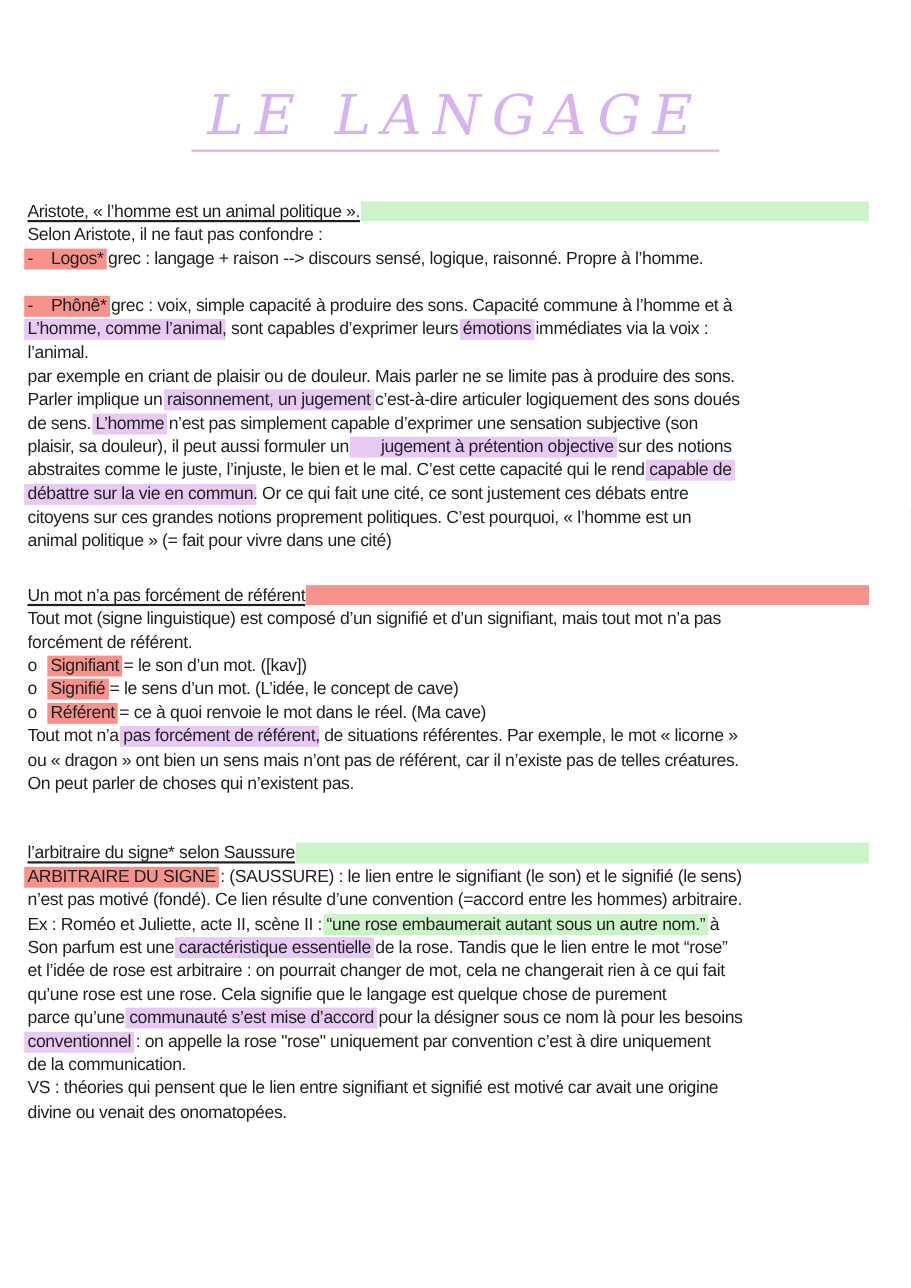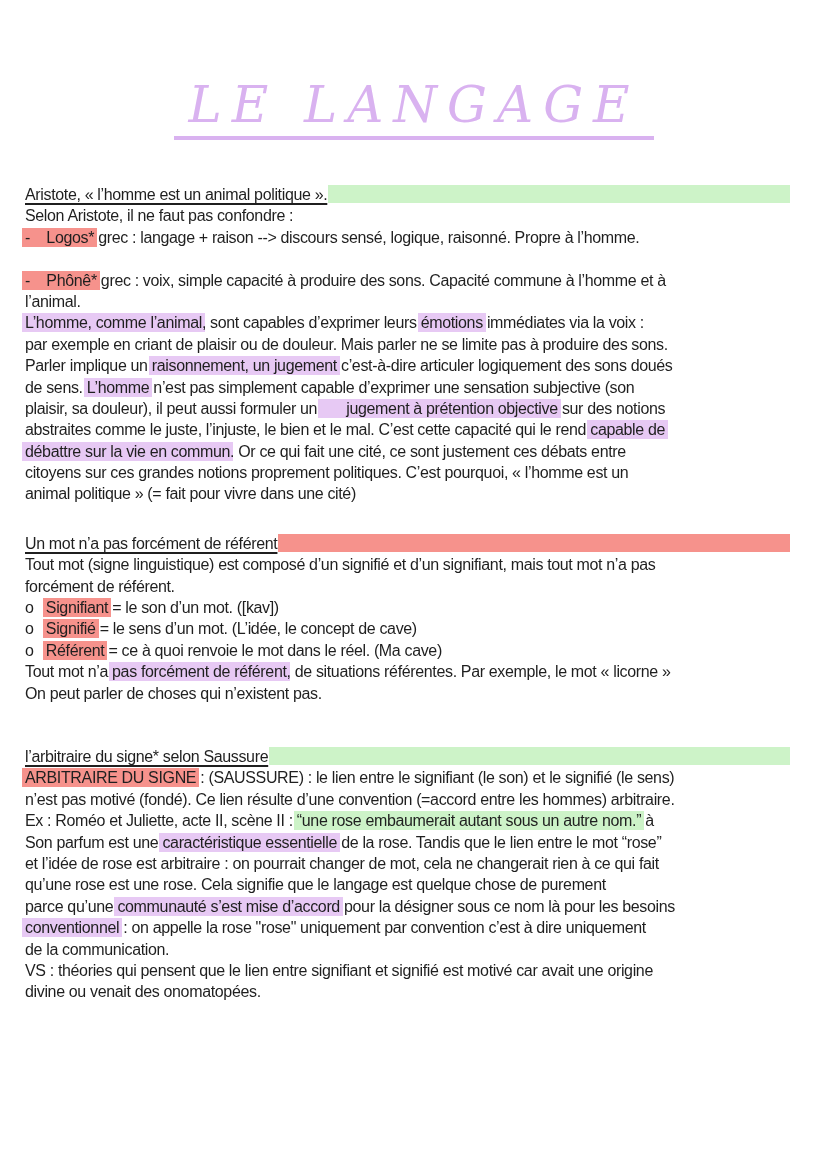--- a/index.html
+++ b/index.html
@@ -6,21 +6,21 @@
   .page{
     width:828px;height:1171px;background:#ffffff;margin:0 auto;
     font-family:"Liberation Sans",sans-serif;color:#1f1f1f;
     overflow:hidden;position:relative;box-sizing:border-box;
   }
   .title-wrap{text-align:center;padding-top:78px;}
   .title{
     display:inline-block;
     font-family:"DejaVu Serif",serif;font-style:italic;font-weight:400;
     font-size:50px;letter-spacing:10px;line-height:1.1;
-    padding:0 14px 3px 14px;border-bottom:4px solid #404040;text-align:center;
+    padding:0 14px 3px 14px;border-bottom:2px solid #404040;text-align:center;
   }
   #doc{margin:44px 38px 0 25px;font-size:16px;font-weight:400;
        letter-spacing:-0.35px;line-height:21.4px;}
   .section{margin:0;}
   #doc .section:nth-child(2){margin-top:28px;}
   #doc .section:nth-child(3){margin-top:42px;}
   .line{white-space:pre;height:21.4px;}
   .line.flex{display:flex;align-items:stretch;}
   .spacer{height:21.4px;}
   .u{text-decoration:underline;text-underline-offset:3px;text-decoration-thickness:1.5px;}
@@ -35,39 +35,40 @@
   <div class="title-wrap">
     <span class="title" style="color: rgb(217, 178, 240); border-bottom-color: rgb(217, 178, 240);">LE LANGAGE</span>
   </div>
   <div id="doc" style="color: rgb(31, 31, 31);">
       <div class="section">
         <div class="line flex"><span class="seg u">Aristote, « l’homme est un animal politique ».</span><span class="bar" style="background: rgb(205, 243, 200);"></span></div>
         <div class="line"><span class="seg">Selon Aristote, il ne faut pas confondre :</span></div>
         <div class="line"><span class="seg hl" style="background: rgb(246, 146, 140);">-    Logos*</span><span class="seg"> grec : langage + raison --&gt; discours sensé, logique, raisonné. Propre à l’homme.</span></div>
         <div class="spacer"></div>
         <div class="line"><span class="seg hl" style="background: rgb(246, 146, 140);">-    Phônê*</span><span class="seg"> grec : voix, simple capacité à produire des sons. Capacité commune à l’homme et à</span></div>
+        <div class="line"><span class="seg hl" style="background: rgb(231, 201, 244);">L’homme, comme l’animal</span><span class="seg">, sont capables d’exprimer leurs </span><span class="seg hl" style="background: rgb(231, 201, 244);">émotions</span><span class="seg"> immédiates via la voix :</span></div>
         <div class="line"><span class="seg">l’animal.</span></div>
-        <div class="line"><span class="seg hl" style="background: rgb(231, 201, 244);">L’homme, comme l’animal</span><span class="seg">, sont capables d’exprimer leurs </span><span class="seg hl" style="background: rgb(231, 201, 244);">émotions</span><span class="seg"> immédiates via la voix :</span></div>
         <div class="line"><span class="seg">par exemple en criant de plaisir ou de douleur. Mais parler ne se limite pas à produire des sons.</span></div>
         <div class="line"><span class="seg">Parler implique un </span><span class="seg hl" style="background: rgb(231, 201, 244);">raisonnement, un jugement</span><span class="seg"> c’est-à-dire articuler logiquement des sons doués</span></div>
         <div class="line"><span class="seg">de sens. </span><span class="seg hl" style="background: rgb(231, 201, 244);">L’homme</span><span class="seg"> n’est pas simplement capable d’exprimer une sensation subjective (son</span></div>
         <div class="line"><span class="seg">plaisir, sa douleur), il peut aussi formuler un </span><span class="seg hl" style="background: rgb(231, 201, 244); padding-left: 28px;">jugement à prétention objective</span><span class="seg"> sur des notions</span></div>
         <div class="line"><span class="seg">abstraites comme le juste, l’injuste, le bien et le mal. C’est cette capacité qui le rend </span><span class="seg hl" style="background: rgb(231, 201, 244);">capable de</span></div>
         <div class="line"><span class="seg hl" style="background: rgb(231, 201, 244);">débattre sur la vie en commun</span><span class="seg">. Or ce qui fait une cité, ce sont justement ces débats entre</span></div>
         <div class="line"><span class="seg">citoyens sur ces grandes notions proprement politiques. C’est pourquoi, « l’homme est un</span></div>
         <div class="line"><span class="seg">animal politique » (= fait pour vivre dans une cité)</span></div>
       </div>
       <div class="section">
         <div class="line flex"><span class="seg u">Un mot n’a pas forcément de référent</span><span class="bar" style="background: rgb(246, 146, 140);"></span></div>
         <div class="line"><span class="seg">Tout mot (signe linguistique) est composé d’un signifié et d’un signifiant, mais tout mot n’a pas</span></div>
         <div class="line"><span class="seg">forcément de référent.</span></div>
         <div class="line"><span class="seg">o   </span><span class="seg hl" style="background: rgb(246, 146, 140);">Signifiant</span><span class="seg"> = le son d’un mot. ([kav])</span></div>
         <div class="line"><span class="seg">o   </span><span class="seg hl" style="background: rgb(246, 146, 140);">Signifié</span><span class="seg"> = le sens d’un mot. (L’idée, le concept de cave)</span></div>
         <div class="line"><span class="seg">o   </span><span class="seg hl" style="background: rgb(246, 146, 140);">Référent</span><span class="seg"> = ce à quoi renvoie le mot dans le réel. (Ma cave)</span></div>
         <div class="line"><span class="seg">Tout mot n’a </span><span class="seg hl" style="background: rgb(231, 201, 244);">pas forcément de référent</span><span class="seg">, de situations référentes. Par exemple, le mot « licorne »</span></div>
+        <div class="line"><span class="seg">ou « dragon » ont bien un sens mais n’ont pas de référent, car il n’existe pas de telles créatures.</span></div>
         <div class="line"><span class="seg">On peut parler de choses qui n’existent pas.</span></div>
       </div>
       <div class="section">
         <div class="line flex"><span class="seg u">l’arbitraire du signe* selon Saussure</span><span class="bar" style="background: rgb(205, 243, 200);"></span></div>
         <div class="line"><span class="seg hl" style="background: rgb(246, 146, 140);">ARBITRAIRE DU SIGNE</span><span class="seg"> : (SAUSSURE) : le lien entre le signifiant (le son) et le signifié (le sens)</span></div>
         <div class="line"><span class="seg">n’est pas motivé (fondé). Ce lien résulte d’une convention (=accord entre les hommes) arbitraire.</span></div>
         <div class="line"><span class="seg">Ex : Roméo et Juliette, acte II, scène II : </span><span class="seg hl" style="background: rgb(205, 243, 200);">“une rose embaumerait autant sous un autre nom.”</span><span class="seg"> à</span></div>
         <div class="line"><span class="seg">Son parfum est une </span><span class="seg hl" style="background: rgb(231, 201, 244);">caractéristique essentielle</span><span class="seg"> de la rose. Tandis que le lien entre le mot “rose”</span></div>
         <div class="line"><span class="seg">et l’idée de rose est arbitraire : on pourrait changer de mot, cela ne changerait rien à ce qui fait</span></div>
         <div class="line"><span class="seg">qu’une rose est une rose. Cela signifie que le langage est quelque chose de purement</span></div>

